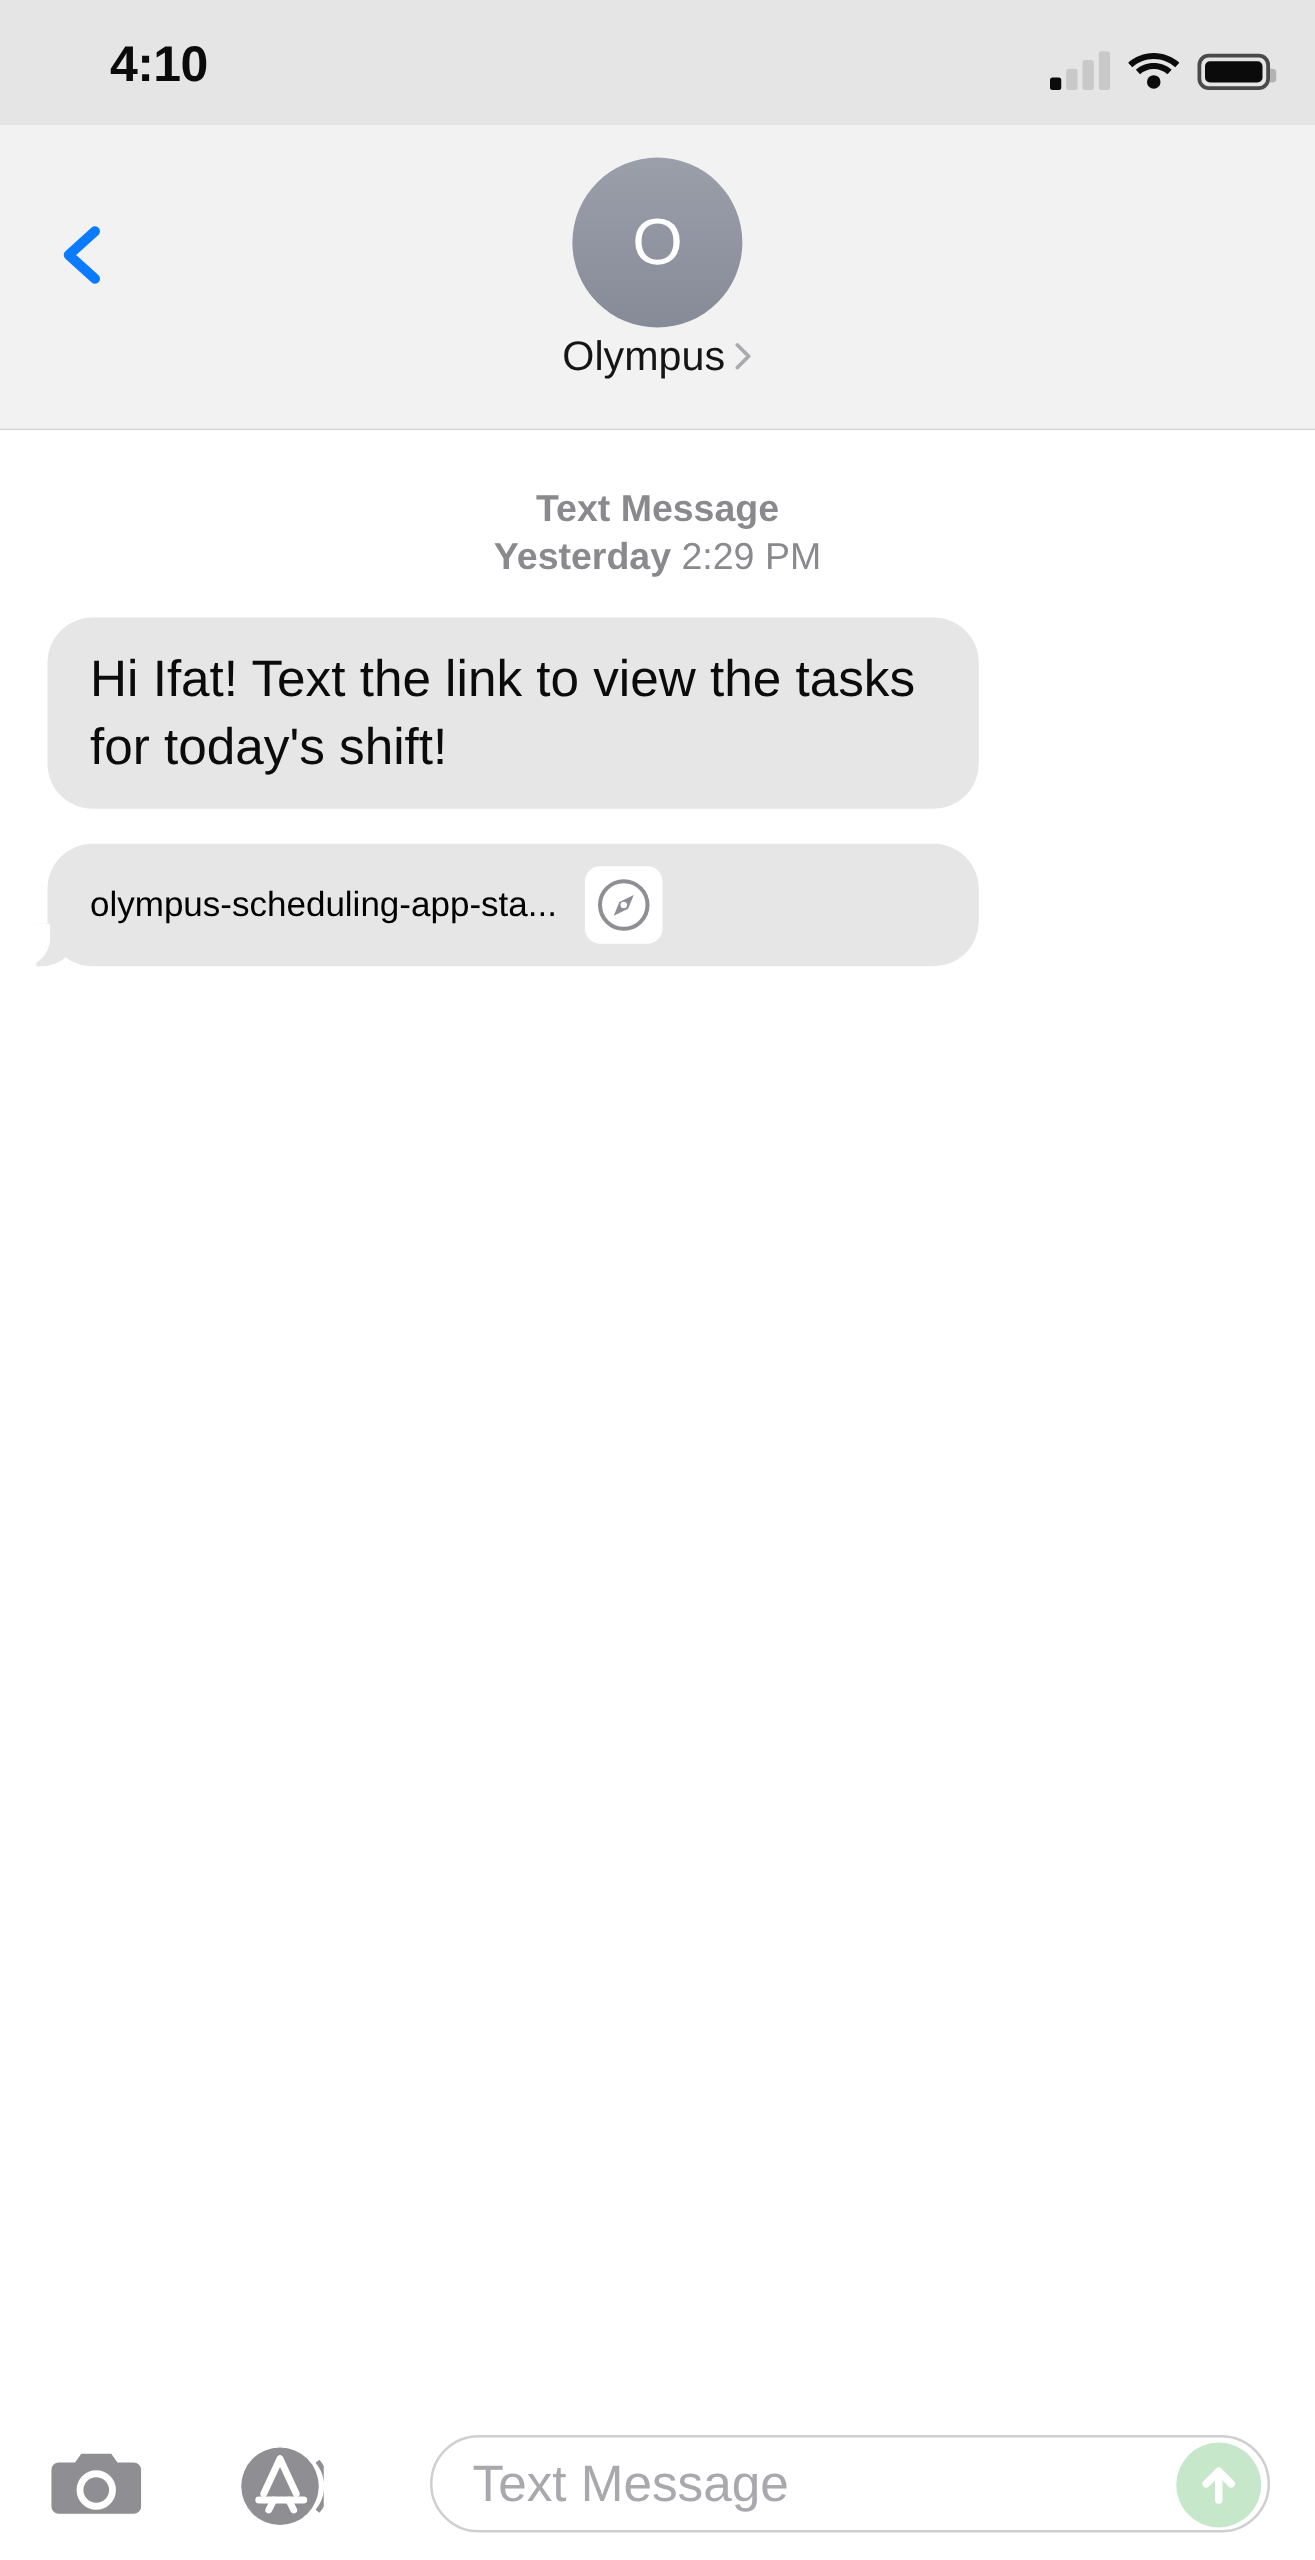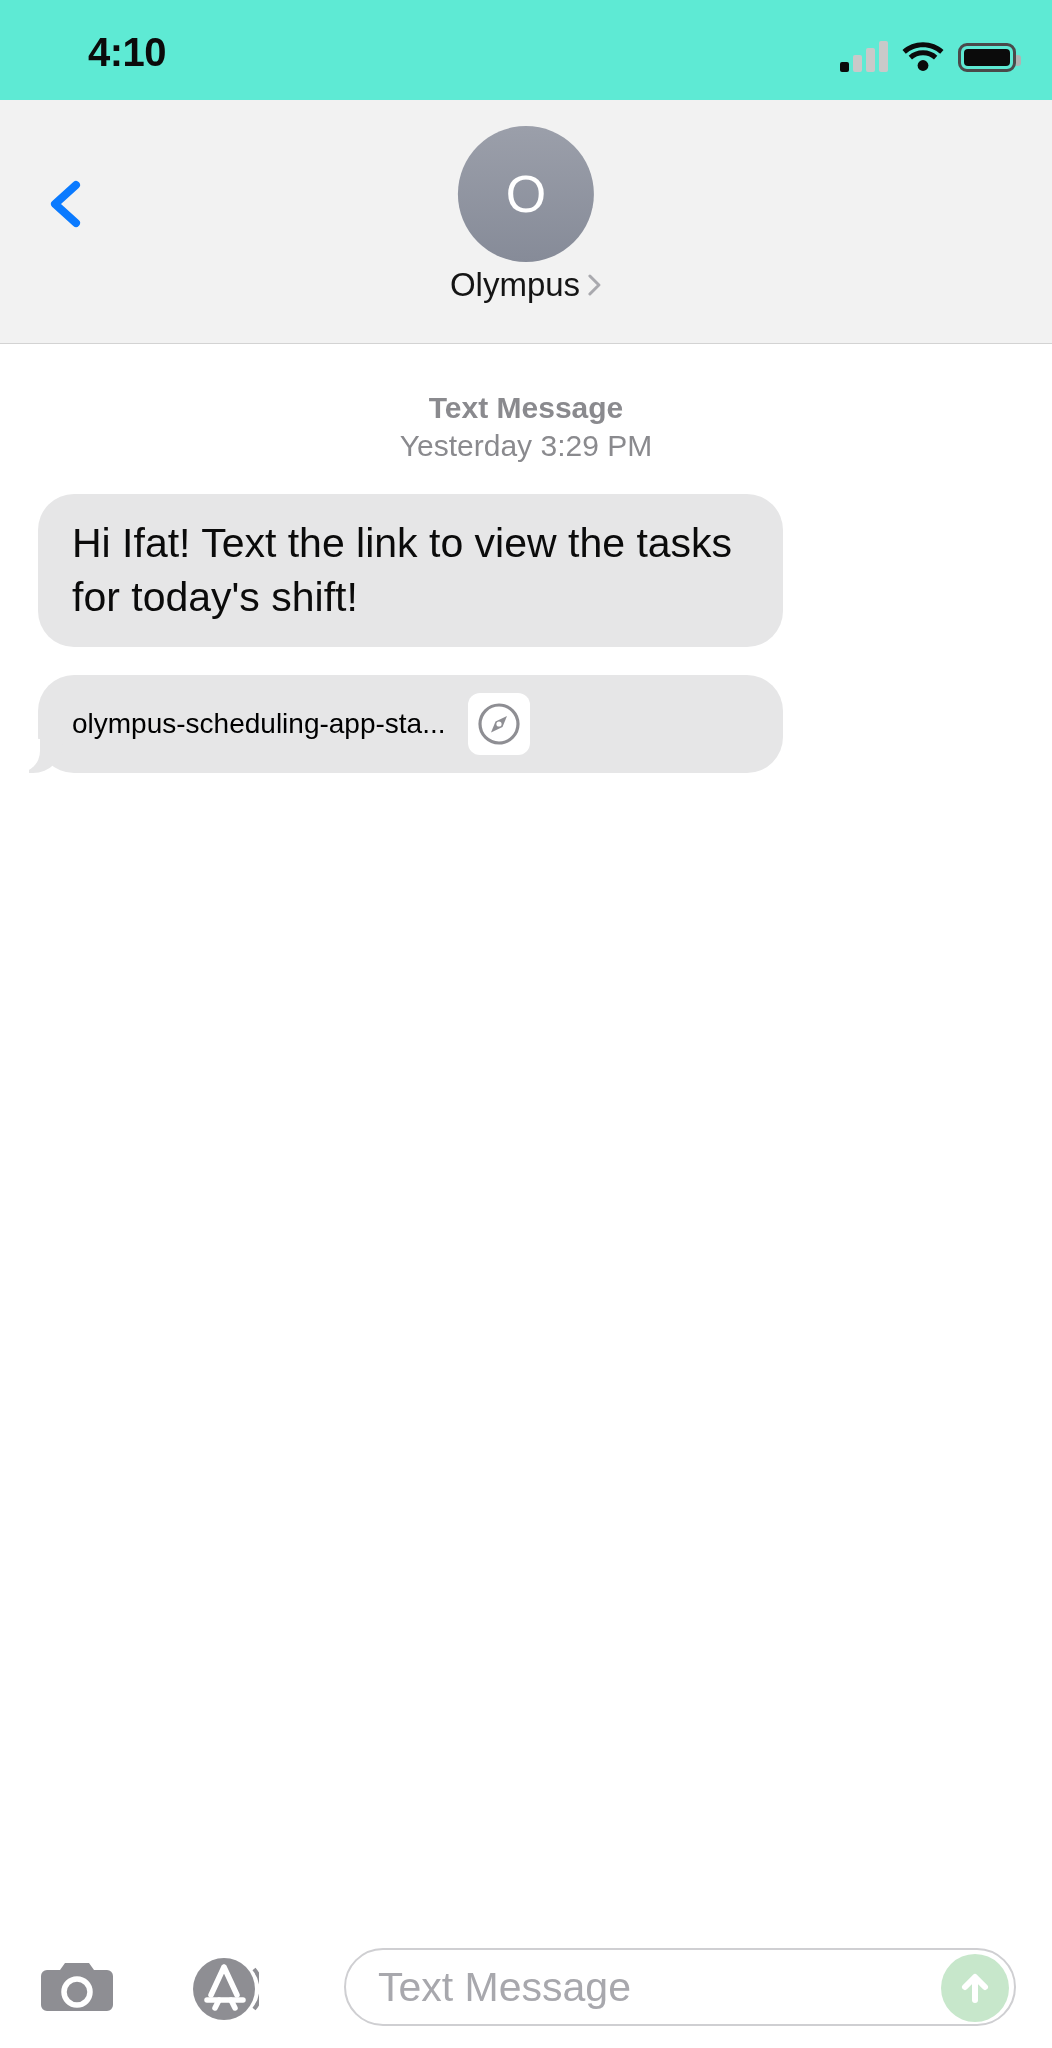--- a/index.html
+++ b/index.html
@@ -8,21 +8,21 @@
     background:#ffffff;
     font-family:"Liberation Sans", sans-serif;
     -webkit-font-smoothing:antialiased;
     overflow:hidden;
   }
   #phone { position:relative; width:1052px; height:2048px; background:#ffffff; }
 
   
   .statusbar {
     position:absolute; top:0; left:0; width:1052px; height:100px;
-    background:#5eead4;
+    background:#e5e5e5;
   }
   .sb-time {
     position:absolute; left:88px; top:30px;
     font-size:40px; font-weight:bold; color:#0b0b0b;
     letter-spacing:-0.5px;
   }
   .sb-right {
     position:absolute; right:36px; top:30px;
     display:flex; align-items:flex-end; gap:14px; height:42px;
   }
@@ -72,21 +72,21 @@
   
   .thread {
     position:absolute; top:345px; left:0; width:1052px; height:1582px;
     background:#ffffff;
   }
   .ts-block {
     margin-top:44px; text-align:center; line-height:1.28;
   }
   .ts-kind { font-size:30px; font-weight:bold; color:#8a8a8e; }
   .ts-when { font-size:30px; color:#8a8a8e; }
-  .ts-when b { font-weight:normal; }
+  .ts-when b { font-weight:bold; }
 
   .bubble-row { position:relative; padding:0 38px; margin-top:28px; }
   .bubble {
     position:relative; display:inline-block; max-width:745px;
     background:#e6e6e7; border-radius:36px;
     padding:22px 34px; font-size:41px; line-height:1.33; color:#0b0b0b;
     word-break:break-word;
   }
   .bubble-tail:before {
     content:""; position:absolute; left:-9px; bottom:0;
@@ -179,21 +179,21 @@
           <path d="M2 2 L11 11 L2 20" fill="none" stroke="#a9a9ae" stroke-width="3" stroke-linecap="round" stroke-linejoin="round"></path>
         </svg>
       </div>
     </div>
   </div>
 
   <div class="thread">
 
     <div class="ts-block">
       <div class="ts-kind">Text Message</div>
-      <div class="ts-when"><b>Yesterday</b> <span>3:29 PM</span></div>
+      <div class="ts-when"><b>Yesterday</b> <span>2:29 PM</span></div>
     </div>
 
     <div class="bubble-row">
       <div class="bubble">Hi Ifat! Text the link to view the tasks for today's shift!</div>
     </div>
 
     <div class="bubble-row">
       <div class="bubble link-bubble bubble-tail">
         <span class="link-text">olympus-scheduling-app-sta...</span>
         <span class="safari-tile">

